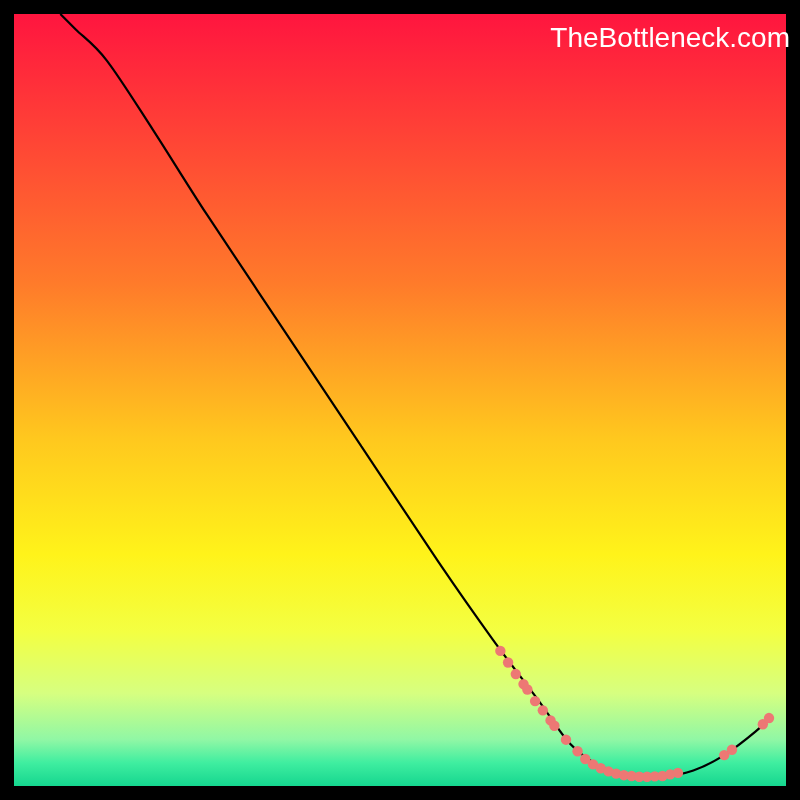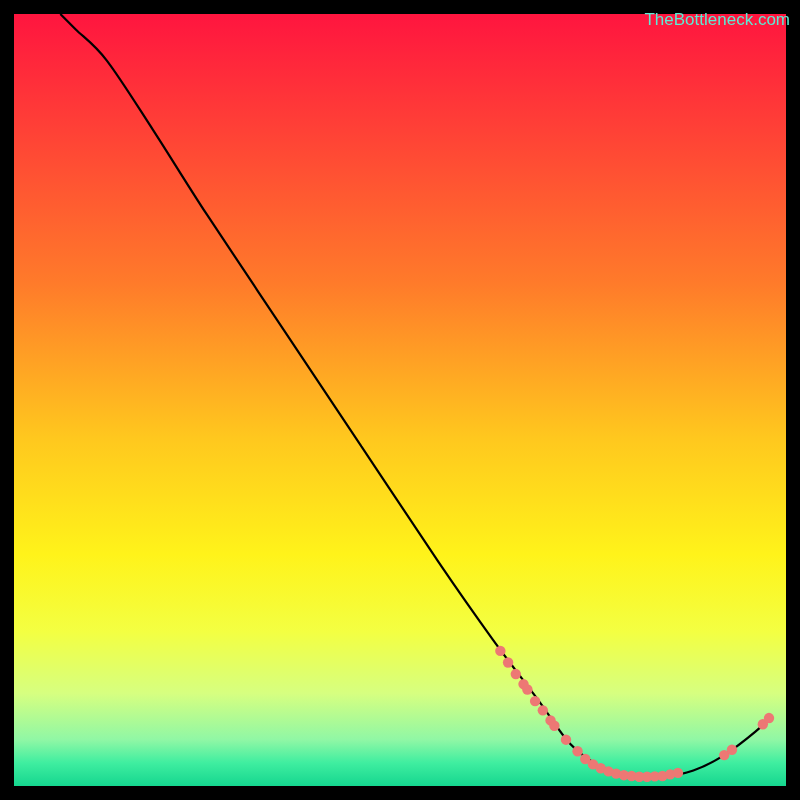--- a/index.html
+++ b/index.html
@@ -6,24 +6,24 @@
   body {
     width: 800px;
     height: 800px;
     background: #000;
     position: relative;
     font-family: Arial, sans-serif;
     overflow: hidden;
   }
   .watermark {
     position: absolute;
-    top: 10px;
+    top: 22px;
     right: 10px;
-    color: #5eead4;
-    font-size: 17px;
+    color: #ffffff;
+    font-size: 28px;
     z-index: 10;
   }
   .chart-container {
     position: absolute;
     left: 14px;
     top: 14px;
     width: 772px;
     height: 772px;
   }
   svg { display: block; }

